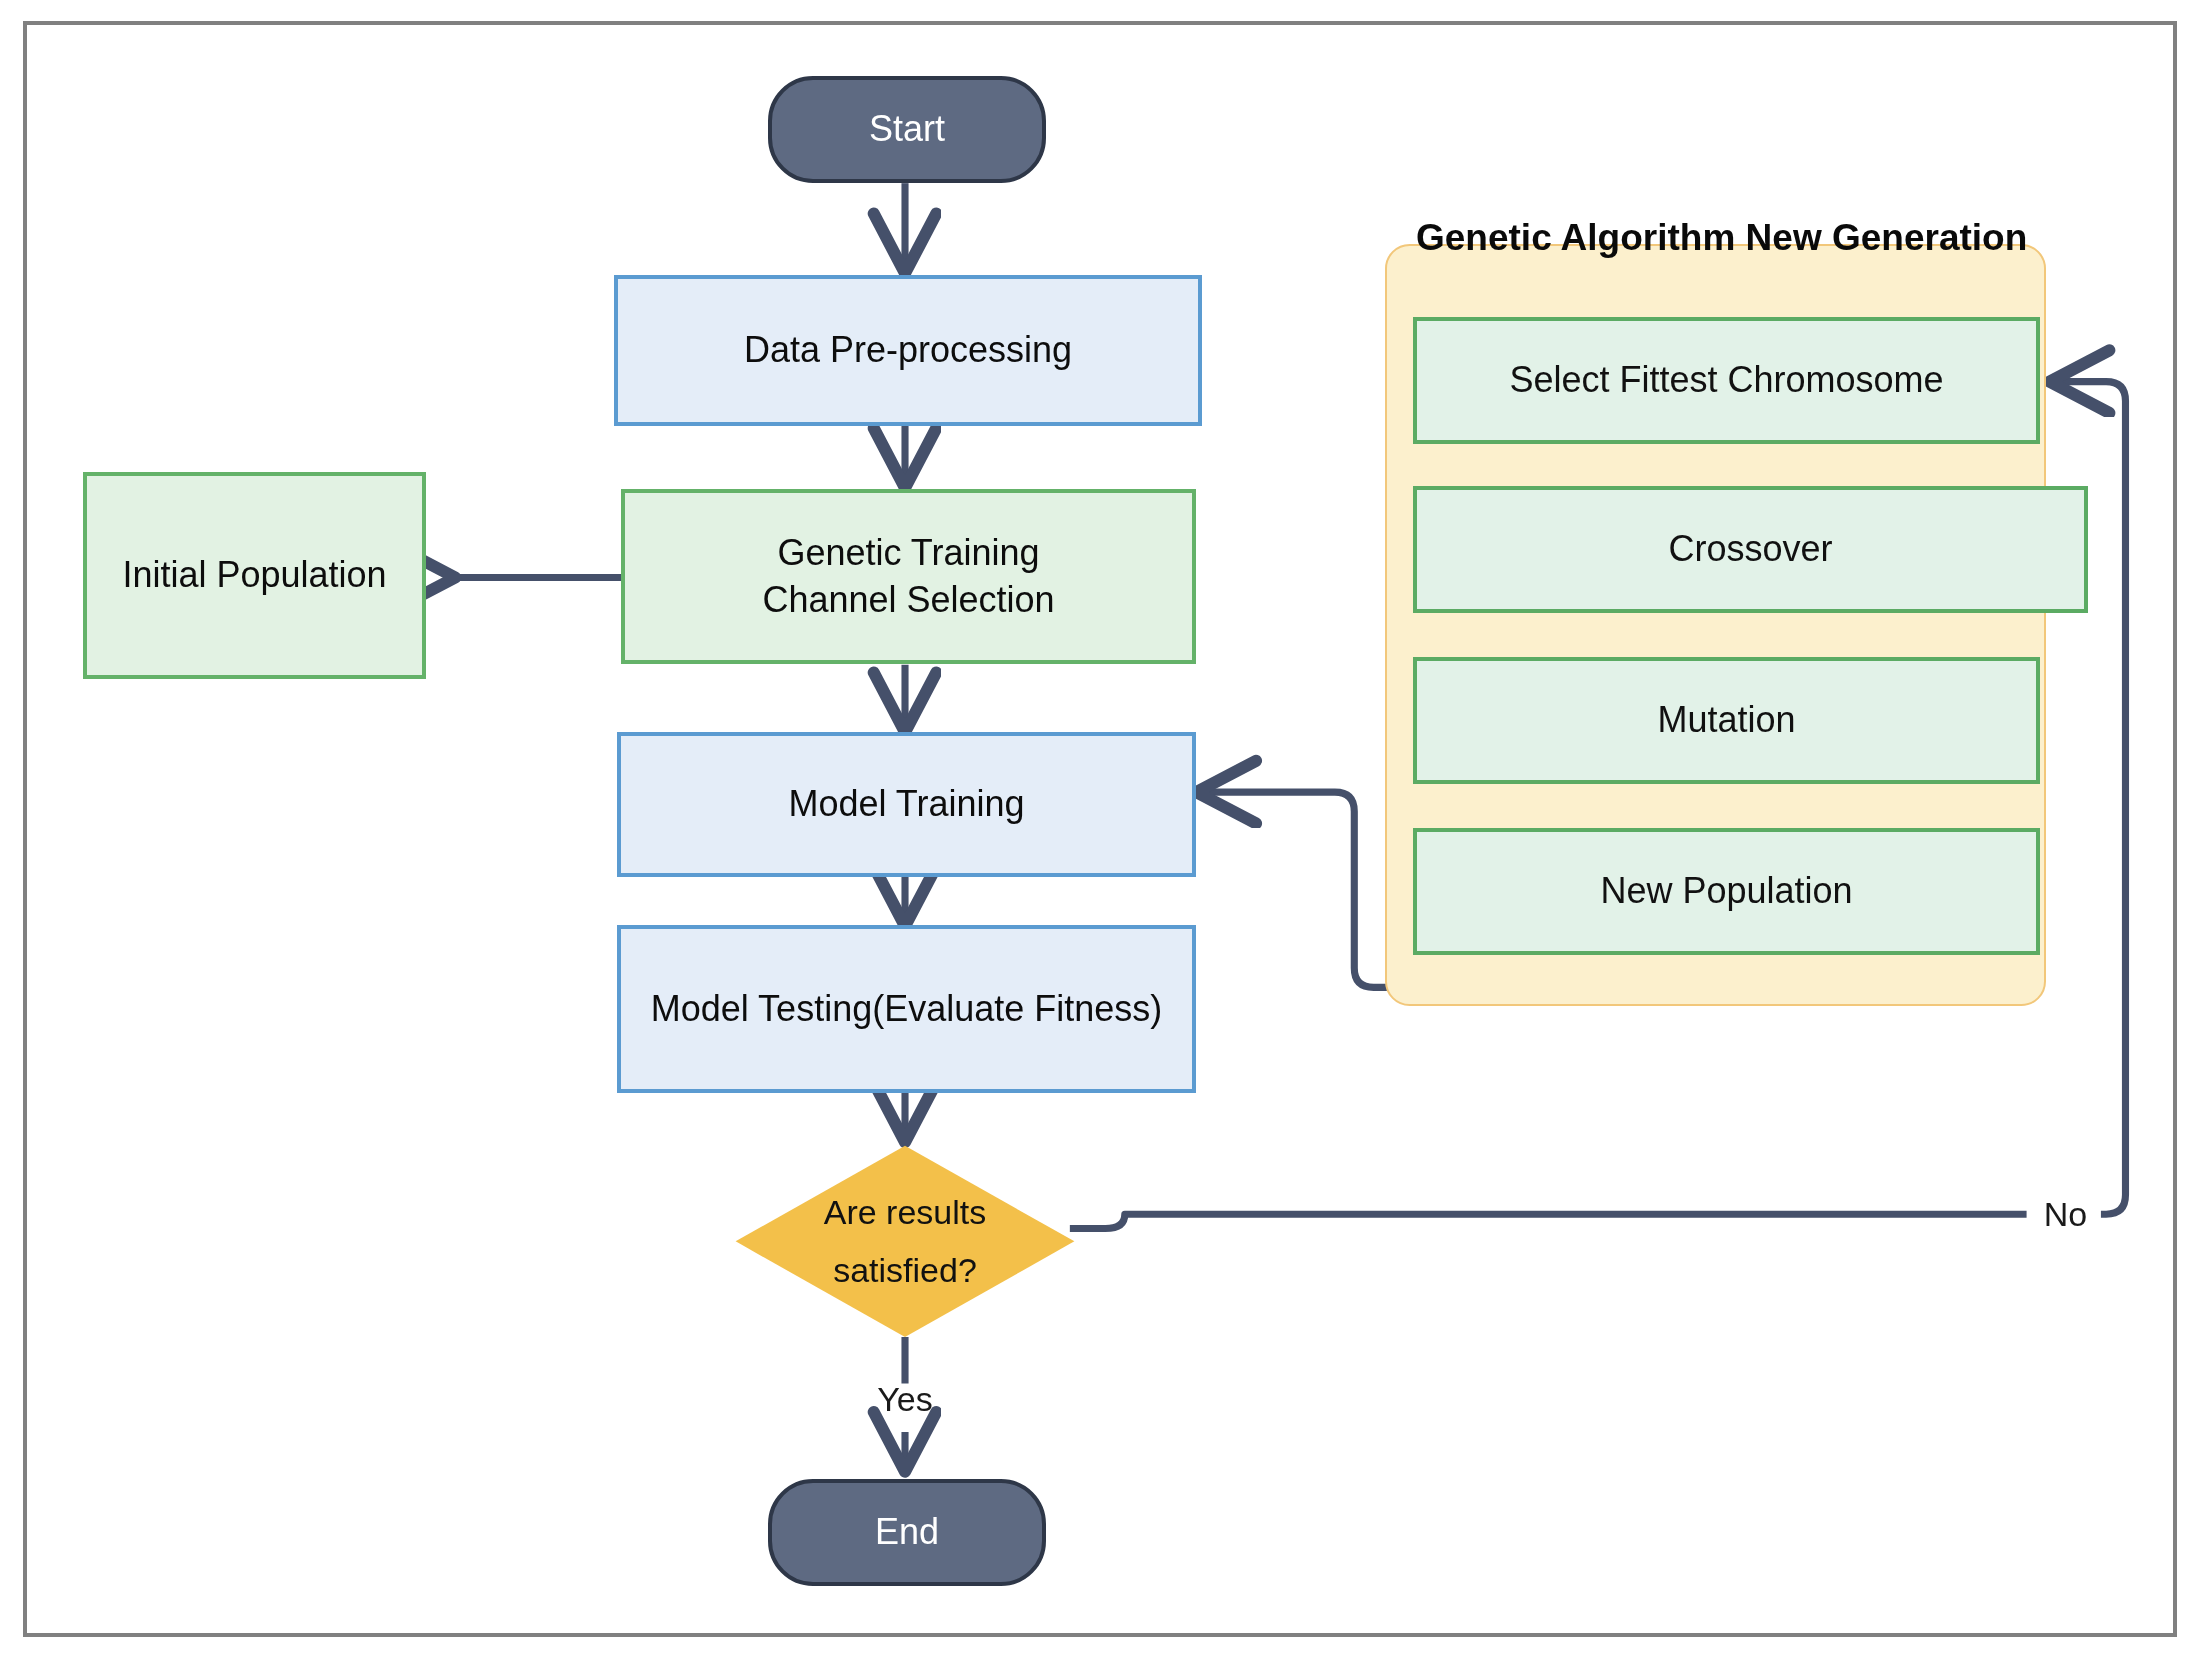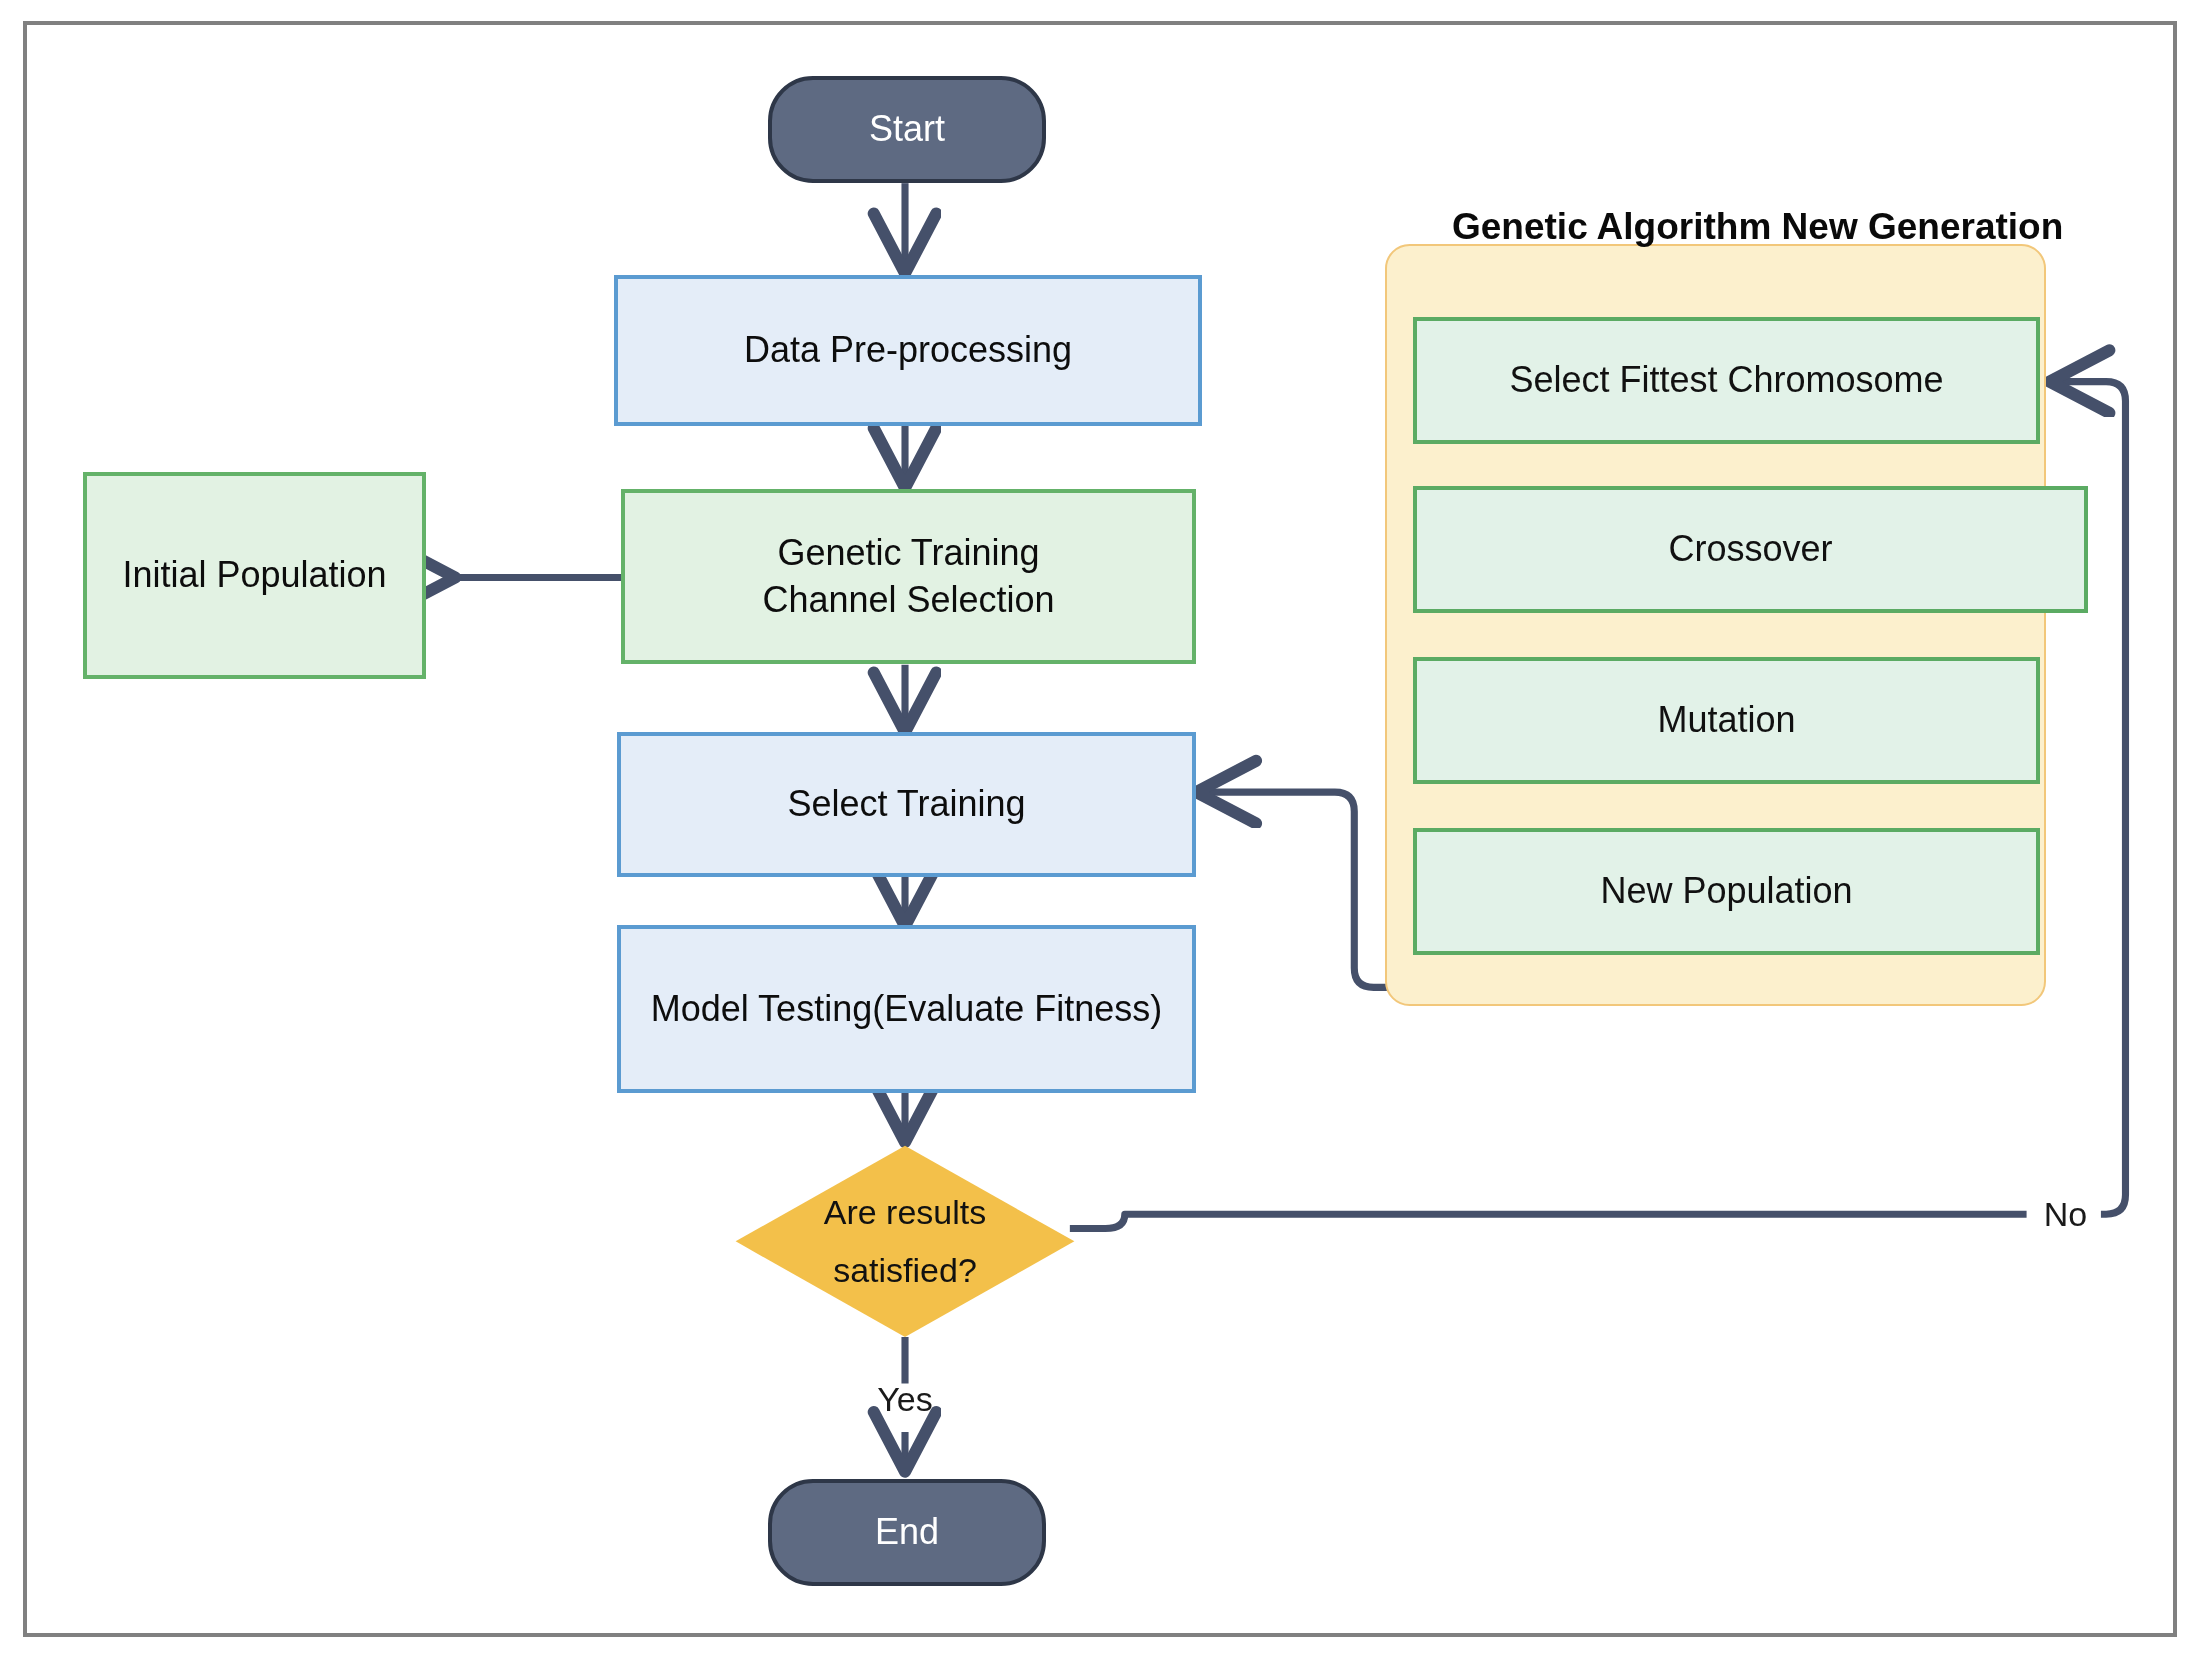--- a/index.html
+++ b/index.html
@@ -79,39 +79,39 @@
       <path d="M1655,1900 L1710,1900 Q1740,1900 1740,1878 L1740,1878 Q1740,1878 1765,1878 L3135,1878"></path>
       <path d="M3250,1878 L3258,1878 Q3288,1878 3288,1848 L3288,620 Q3288,590 3258,590 L3175,590" marker-end="url(#arrow)"></path>
     </g>
   </svg>
 
   <svg class="layer" viewBox="0 0 3411 2575">
     <polygon points="1400,1772 1662,1920 1400,2068 1138,1920" fill="#f3c04a"></polygon>
   </svg>
 
   <div class="gapanel" style="left:1385px;top:244px;width:657px;height:758px;"></div>
-  <div class="gapanel-title" style="left:1416px;top:206px;margin-left:36px;">Genetic Algorithm New Generation</div>
+  <div class="gapanel-title" style="left:1416px;top:217px;">Genetic Algorithm New Generation</div>
 
   <div class="nodelabel gabox" style="left:1413px;top:317px;width:627px;height:127px;">Select Fittest Chromosome</div>
   <div class="nodelabel gabox" style="left:1413px;top:486px;width:675px;height:127px;">Crossover</div>
   <div class="nodelabel gabox" style="left:1413px;top:657px;width:627px;height:127px;">Mutation</div>
   <div class="nodelabel gabox" style="left:1413px;top:828px;width:627px;height:127px;">New Population</div>
 
   <div class="nodelabel terminal" style="left:768px;top:76px;width:278px;height:107px;">Start</div>
 
   <div class="nodelabel bluebox" style="left:614px;top:275px;width:588px;height:151px;">Data Pre-processing</div>
 
   <div class="nodelabel greenbox" style="left:621px;top:489px;width:575px;height:175px;flex-direction:column;">
     <span>Genetic Training</span>
     <span>Channel Selection</span>
   </div>
 
   <div class="nodelabel greenbox" style="left:83px;top:472px;width:343px;height:207px;">Initial Population</div>
 
-  <div class="nodelabel bluebox" style="left:617px;top:732px;width:579px;height:145px;">Select Training</div>
+  <div class="nodelabel bluebox" style="left:617px;top:732px;width:579px;height:145px;">Model Training</div>
 
   <div class="nodelabel bluebox" style="left:617px;top:925px;width:579px;height:168px;flex-direction:row;">
     <span>Model Testing</span>
     <span>(Evaluate Fitness)</span>
   </div>
 
   <div class="nodelabel diamondlabel" style="left:763px;top:1177px;width:284px;height:129px;flex-direction:column;gap:14px;">
     <span>Are results</span>
     <span>satisfied?</span>
   </div>

